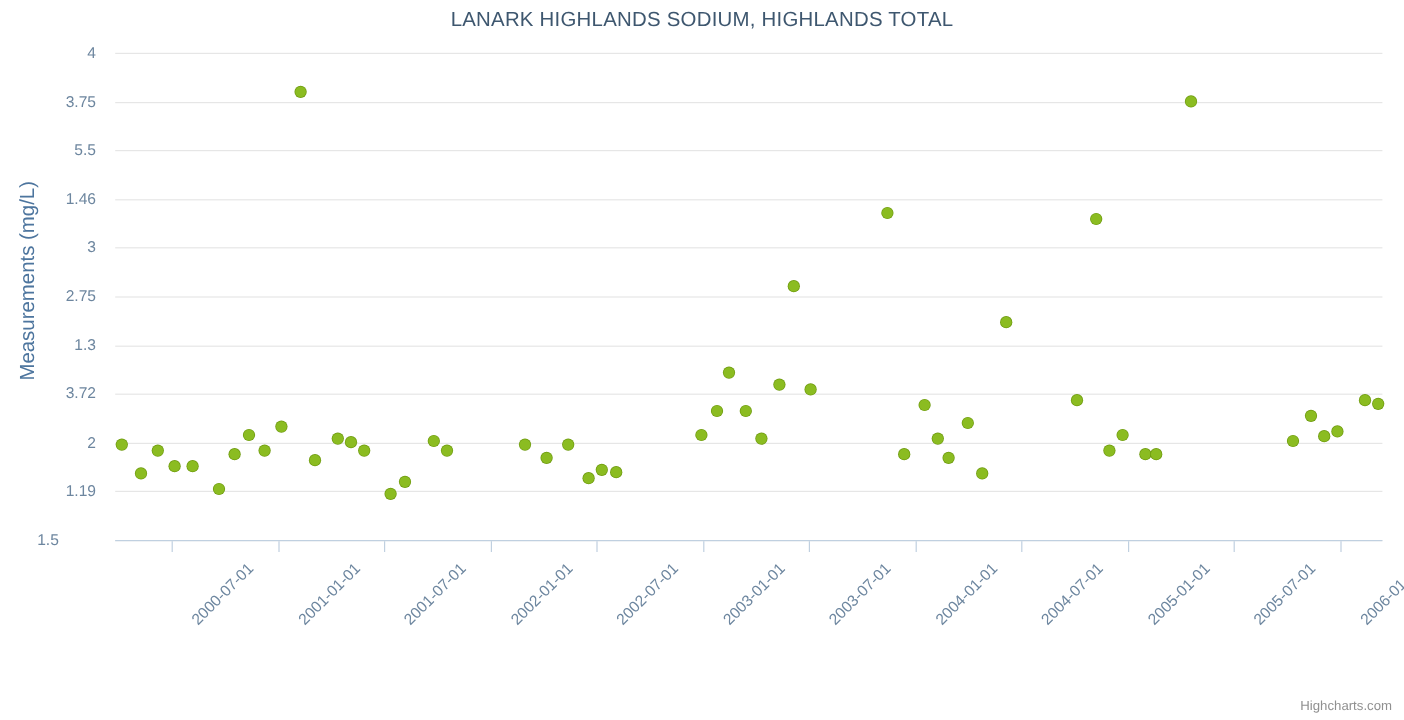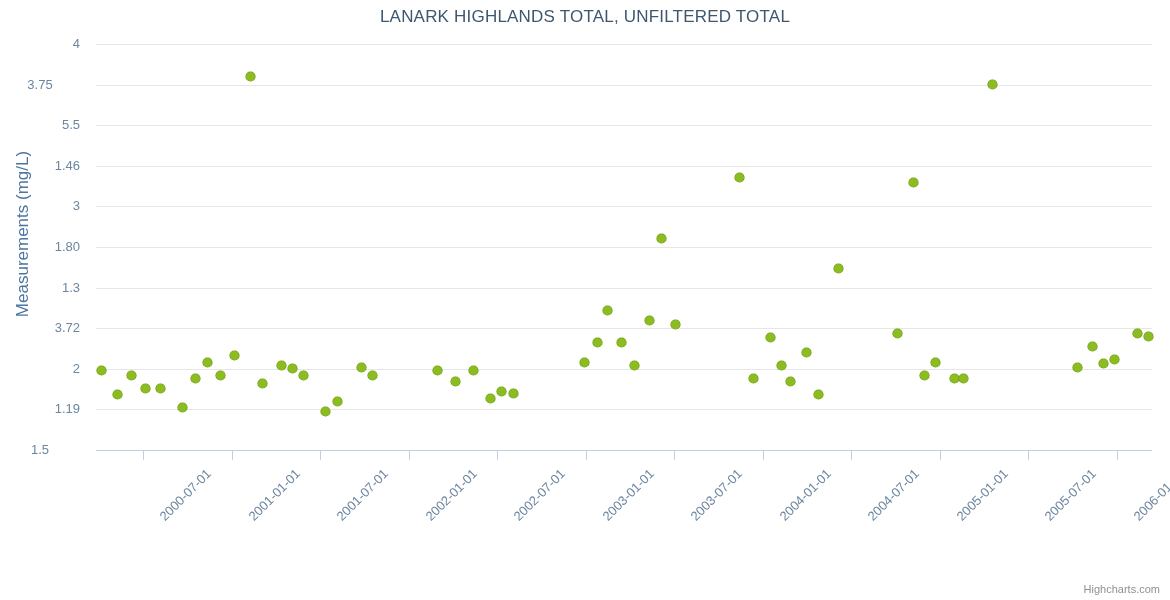--- a/index.html
+++ b/index.html
@@ -152,35 +152,35 @@
     bottom: 5px;
     font-size: 11px;
     color: #909090;
   }
 </style>
 </head>
 <body>
 
 <div id="chart-root">
 
-  <div class="chart-title">LANARK HIGHLANDS TOTAL, UNFILTERED TOTAL</div>
+  <div class="chart-title">LANARK HIGHLANDS SODIUM, HIGHLANDS TOTAL</div>
 
   <div class="y-axis-title">Measurements (mg/L)</div>
 
   <div class="y-label-wrap" id="y-labels">
       <div class="y-tick-label" style="top: 443px; text-align: center;">1.5</div>
       <div class="y-tick-label" style="top: 402.4px;">1.19</div>
       <div class="y-tick-label" style="top: 361.8px;">2</div>
       <div class="y-tick-label" style="top: 321.2px;">3.72</div>
       <div class="y-tick-label" style="top: 280.6px;">1.3</div>
-      <div class="y-tick-label" style="top: 240px;">1.80</div>
+      <div class="y-tick-label" style="top: 240px;">2.75</div>
       <div class="y-tick-label" style="top: 199.4px;">3</div>
       <div class="y-tick-label" style="top: 158.8px;">1.46</div>
       <div class="y-tick-label" style="top: 118.2px;">5.5</div>
-      <div class="y-tick-label" style="top: 77.6px; text-align: center;">3.75</div>
+      <div class="y-tick-label" style="top: 77.6px;">3.75</div>
       <div class="y-tick-label" style="top: 37px;">4</div>
     </div>
 
   <div class="plot-area" id="plot-area">
       <div class="gridline" style="top: 406px;"></div>
       <div class="gridline" style="top: 365.4px;"></div>
       <div class="gridline" style="top: 324.8px;"></div>
       <div class="gridline" style="top: 284.2px;"></div>
       <div class="gridline" style="top: 243.6px;"></div>
       <div class="gridline" style="top: 203px;"></div>

